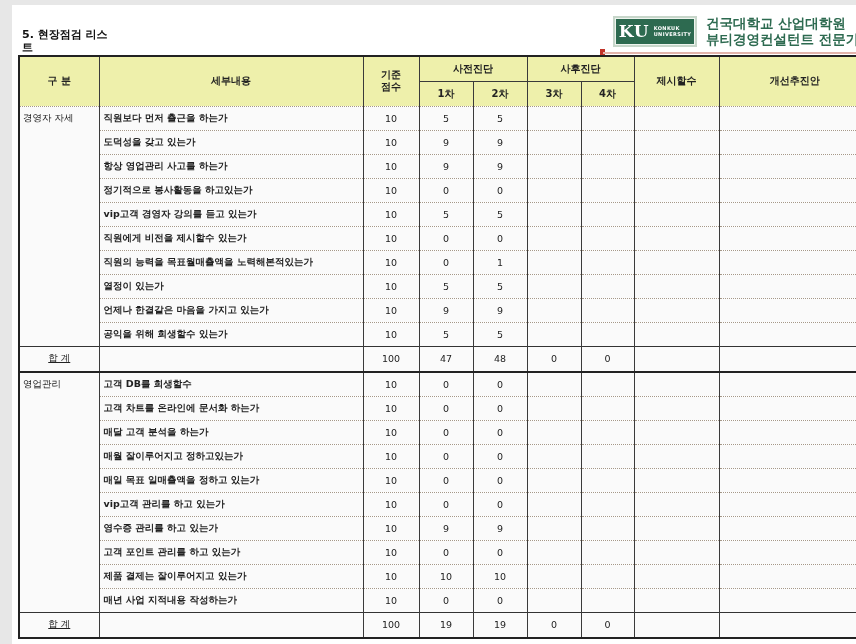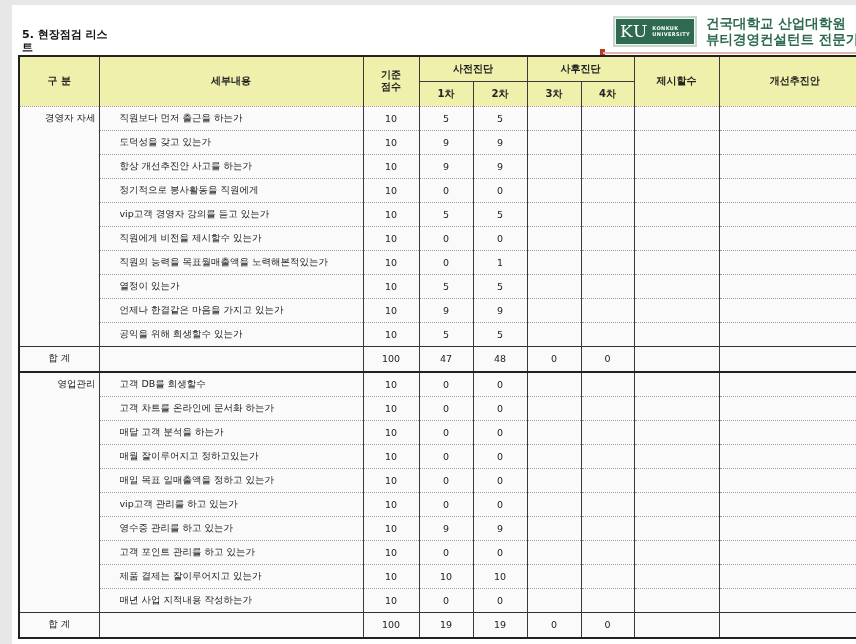--- a/index.html
+++ b/index.html
@@ -19,21 +19,21 @@
 
   
   .logo-area { position:absolute; left:613px; top:14px; height:34px; display:flex; align-items:center; }
   .ku-box {
     box-sizing:border-box; width:84px; height:31px; background:#2d6a50;
     border:2px solid #c7d6ca; box-shadow: inset 0 0 0 1px #eef4ee;
     display:flex; align-items:center; justify-content:center; gap:4px; flex:none;
   }
   .ku-main {
     font-family:"DejaVu Serif","Liberation Serif",serif;
-    color:#ffffff; font-size:17px; font-weight:normal; letter-spacing:1px;
+    color:#ffffff; font-size:17px; font-weight:bold; letter-spacing:1px;
   }
   .ku-sub { display:flex; flex-direction:column; color:#ffffff; font-size:5px; line-height:6px; letter-spacing:.4px; font-weight:bold; }
   .org { margin-left:9px; color:#2d6a50; font-weight:bold; font-size:13.5px; line-height:16px; white-space:nowrap; }
   .logo-underline { position:absolute; left:603px; top:52px; width:253px; height:2px; background:#e2b4ac; }
   .red-tick { position:absolute; left:600px; top:49px; width:5px; height:7px; background:#c23329; }
 
   
   .table-clip { position:absolute; left:18px; top:55px; width:838px; height:586px; overflow:hidden; }
   table { border-collapse:collapse; table-layout:fixed; width:852px; border:2px solid #222; }
   th, td {
@@ -46,25 +46,25 @@
   }
   thead th.th-nb { border-bottom:0; }
   .base-head div { line-height:12px; }
 
   tbody td {
     background:#fafafa; font-size:9.5px; height:24px;
     border-left:1px solid #3a3a3a; border-right:1px solid #3a3a3a;
   }
   tbody tr:first-child td { border-top:1px dotted #a59888; }
   tr.sep td { border-top:1px dotted #a59888; }
-  .cat { text-align:right; vertical-align:top; padding-top:5px;margin-top:28px; }
-  .detail-cell { text-align:left; padding-left:20px; }
+  .cat { text-align:left; vertical-align:top; padding-top:5px;margin-top:28px; }
+  .detail-cell { text-align:left; padding-left:4px;font-weight:bold; }
   .num { text-align:center; }
   tr.total td { border-top:1.5px solid #333; border-bottom:2px solid #222; height:26px; }
-  .tot-label { vertical-align:middle; }
+  .tot-label { vertical-align:middle;text-decoration:underline; }
 </style>
 </head>
 <body>
 
 <div class="edge-left"></div>
 <div class="edge-top"></div>
 
 <div class="doc-title">5. 현장점검 리스트</div>
 
 <div class="logo-area">
@@ -132,31 +132,31 @@
           <td class="detail-cell">도덕성을 갖고 있는가</td>
           <td class="num">10</td>
           <td class="num">9</td>
           <td class="num">9</td>
           <td class="num"></td>
           <td class="num"></td>
           <td></td>
           <td></td>
         </tr>
         <tr class="sep">
-          <td class="detail-cell">항상 개선추진안 사고를 하는가</td>
-          <td class="num">10</td>
-          <td class="num">9</td>
-          <td class="num">9</td>
-          <td class="num"></td>
-          <td class="num"></td>
-          <td></td>
-          <td></td>
-        </tr>
-        <tr class="sep">
-          <td class="detail-cell">정기적으로 봉사활동을 직원에게</td>
+          <td class="detail-cell">항상 영업관리 사고를 하는가</td>
+          <td class="num">10</td>
+          <td class="num">9</td>
+          <td class="num">9</td>
+          <td class="num"></td>
+          <td class="num"></td>
+          <td></td>
+          <td></td>
+        </tr>
+        <tr class="sep">
+          <td class="detail-cell">정기적으로 봉사활동을 하고있는가</td>
           <td class="num">10</td>
           <td class="num">0</td>
           <td class="num">0</td>
           <td class="num"></td>
           <td class="num"></td>
           <td></td>
           <td></td>
         </tr>
         <tr class="sep">
           <td class="detail-cell">vip고객 경영자 강의를 듣고 있는가</td>

